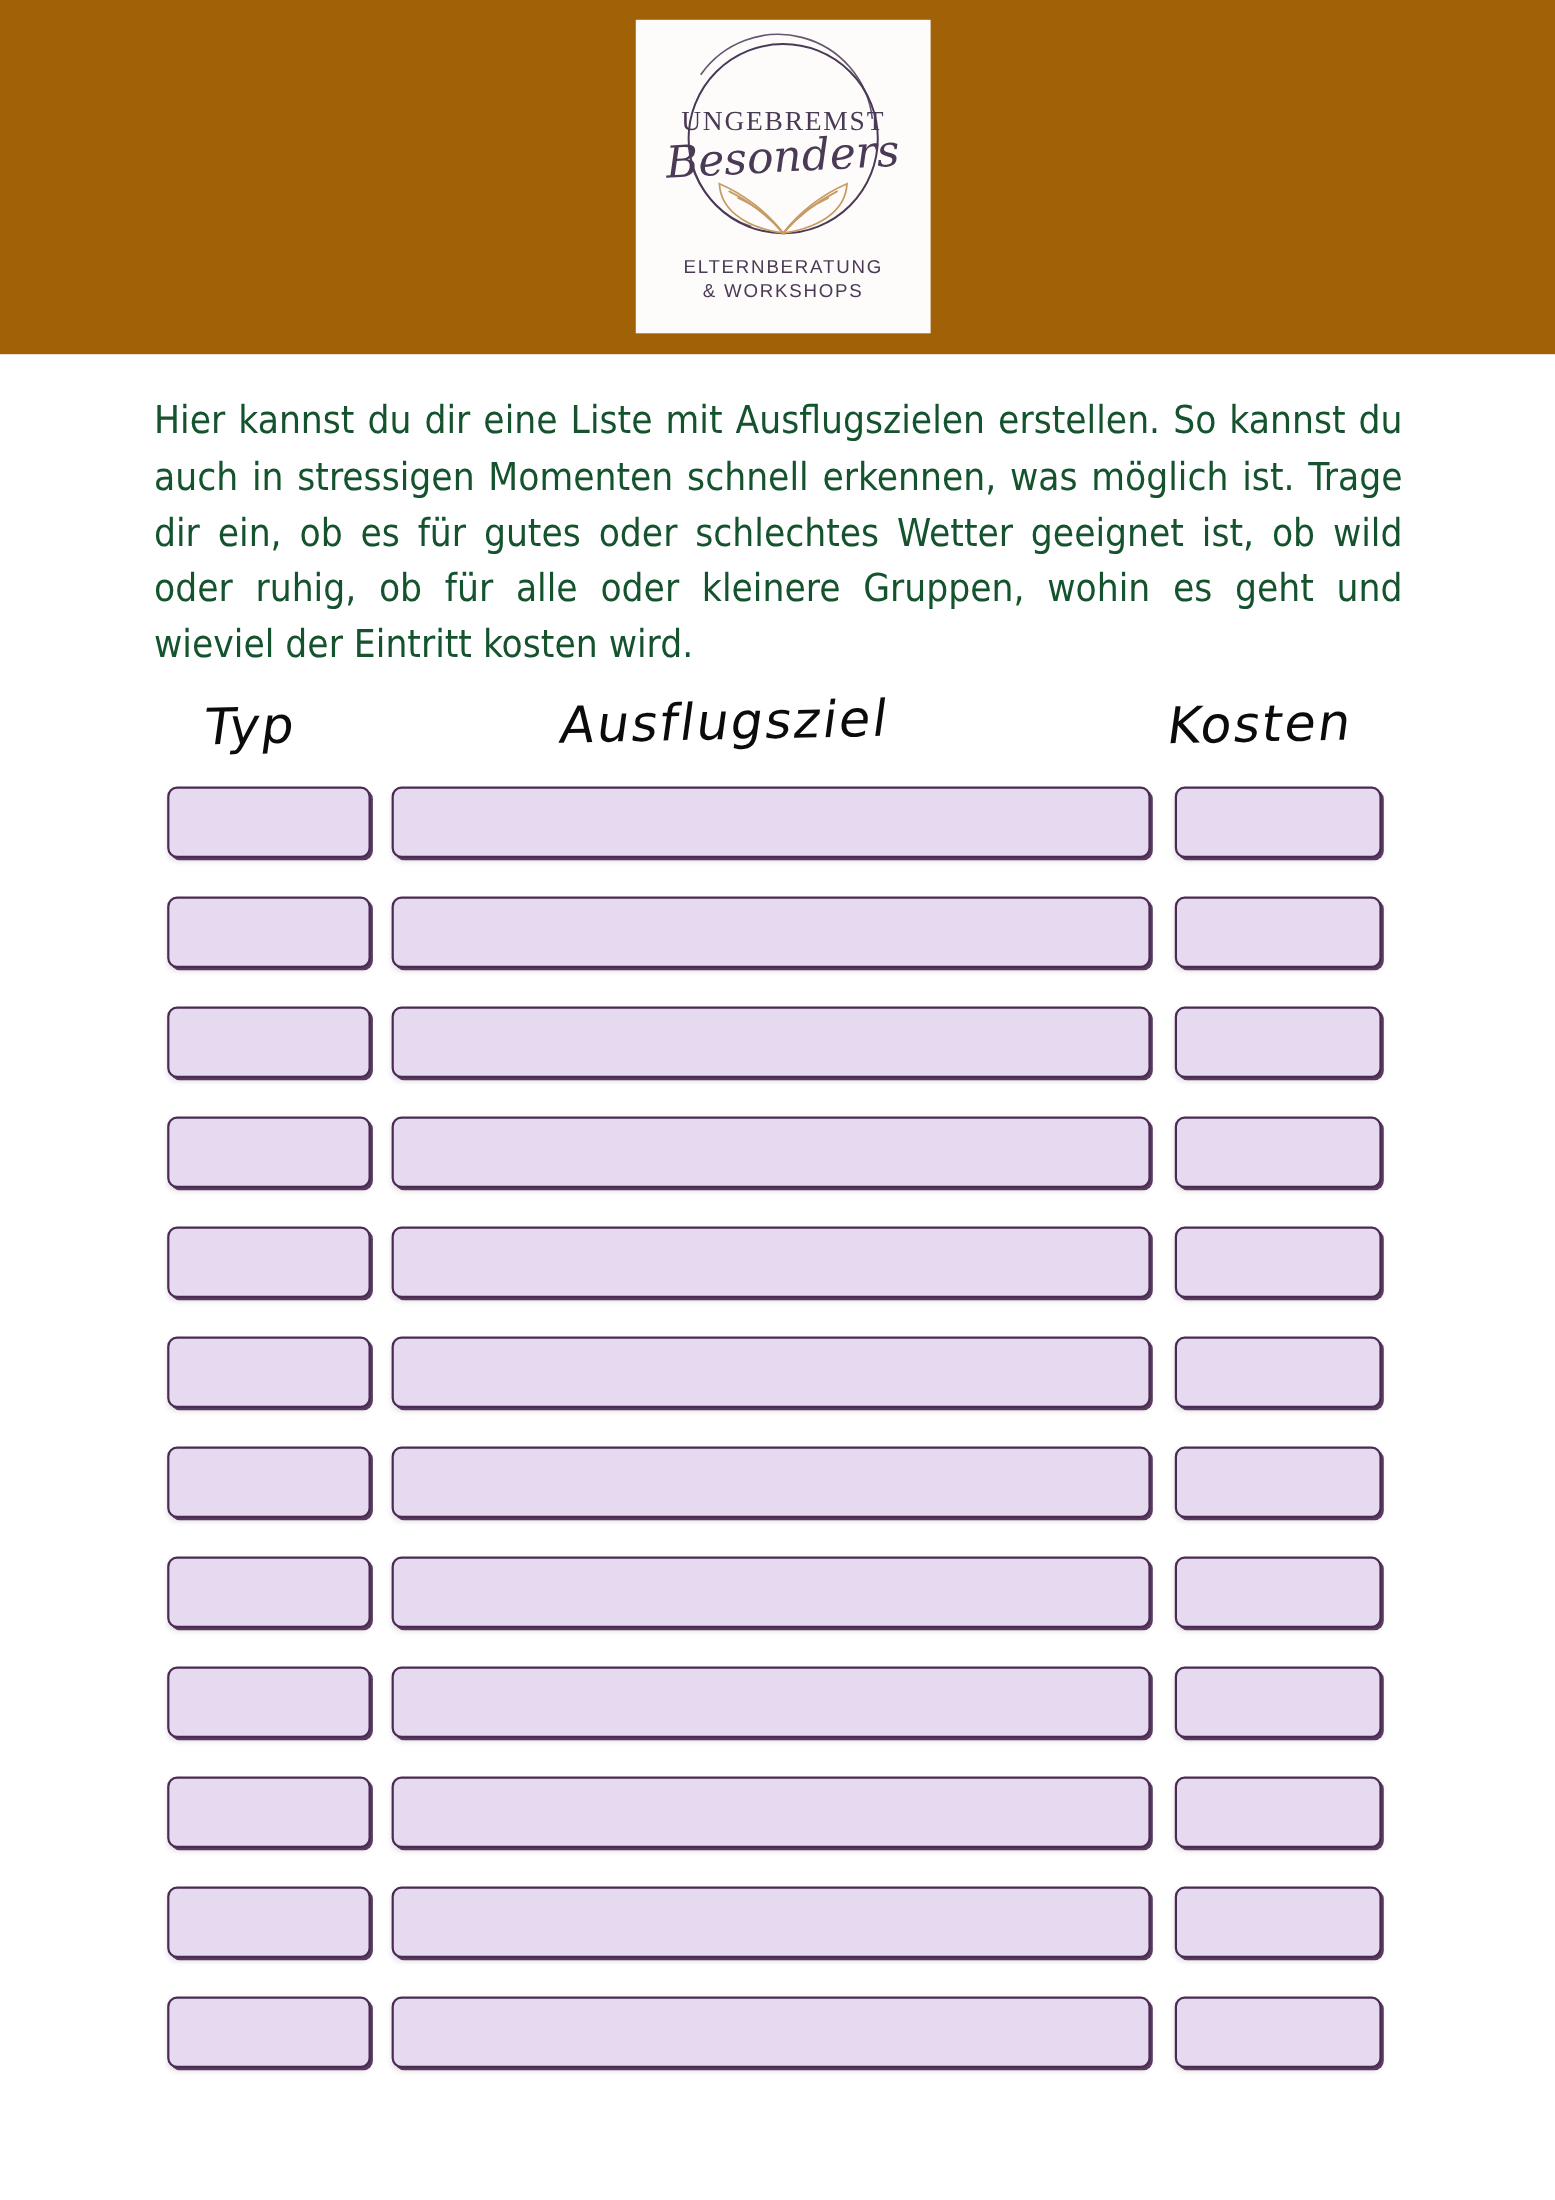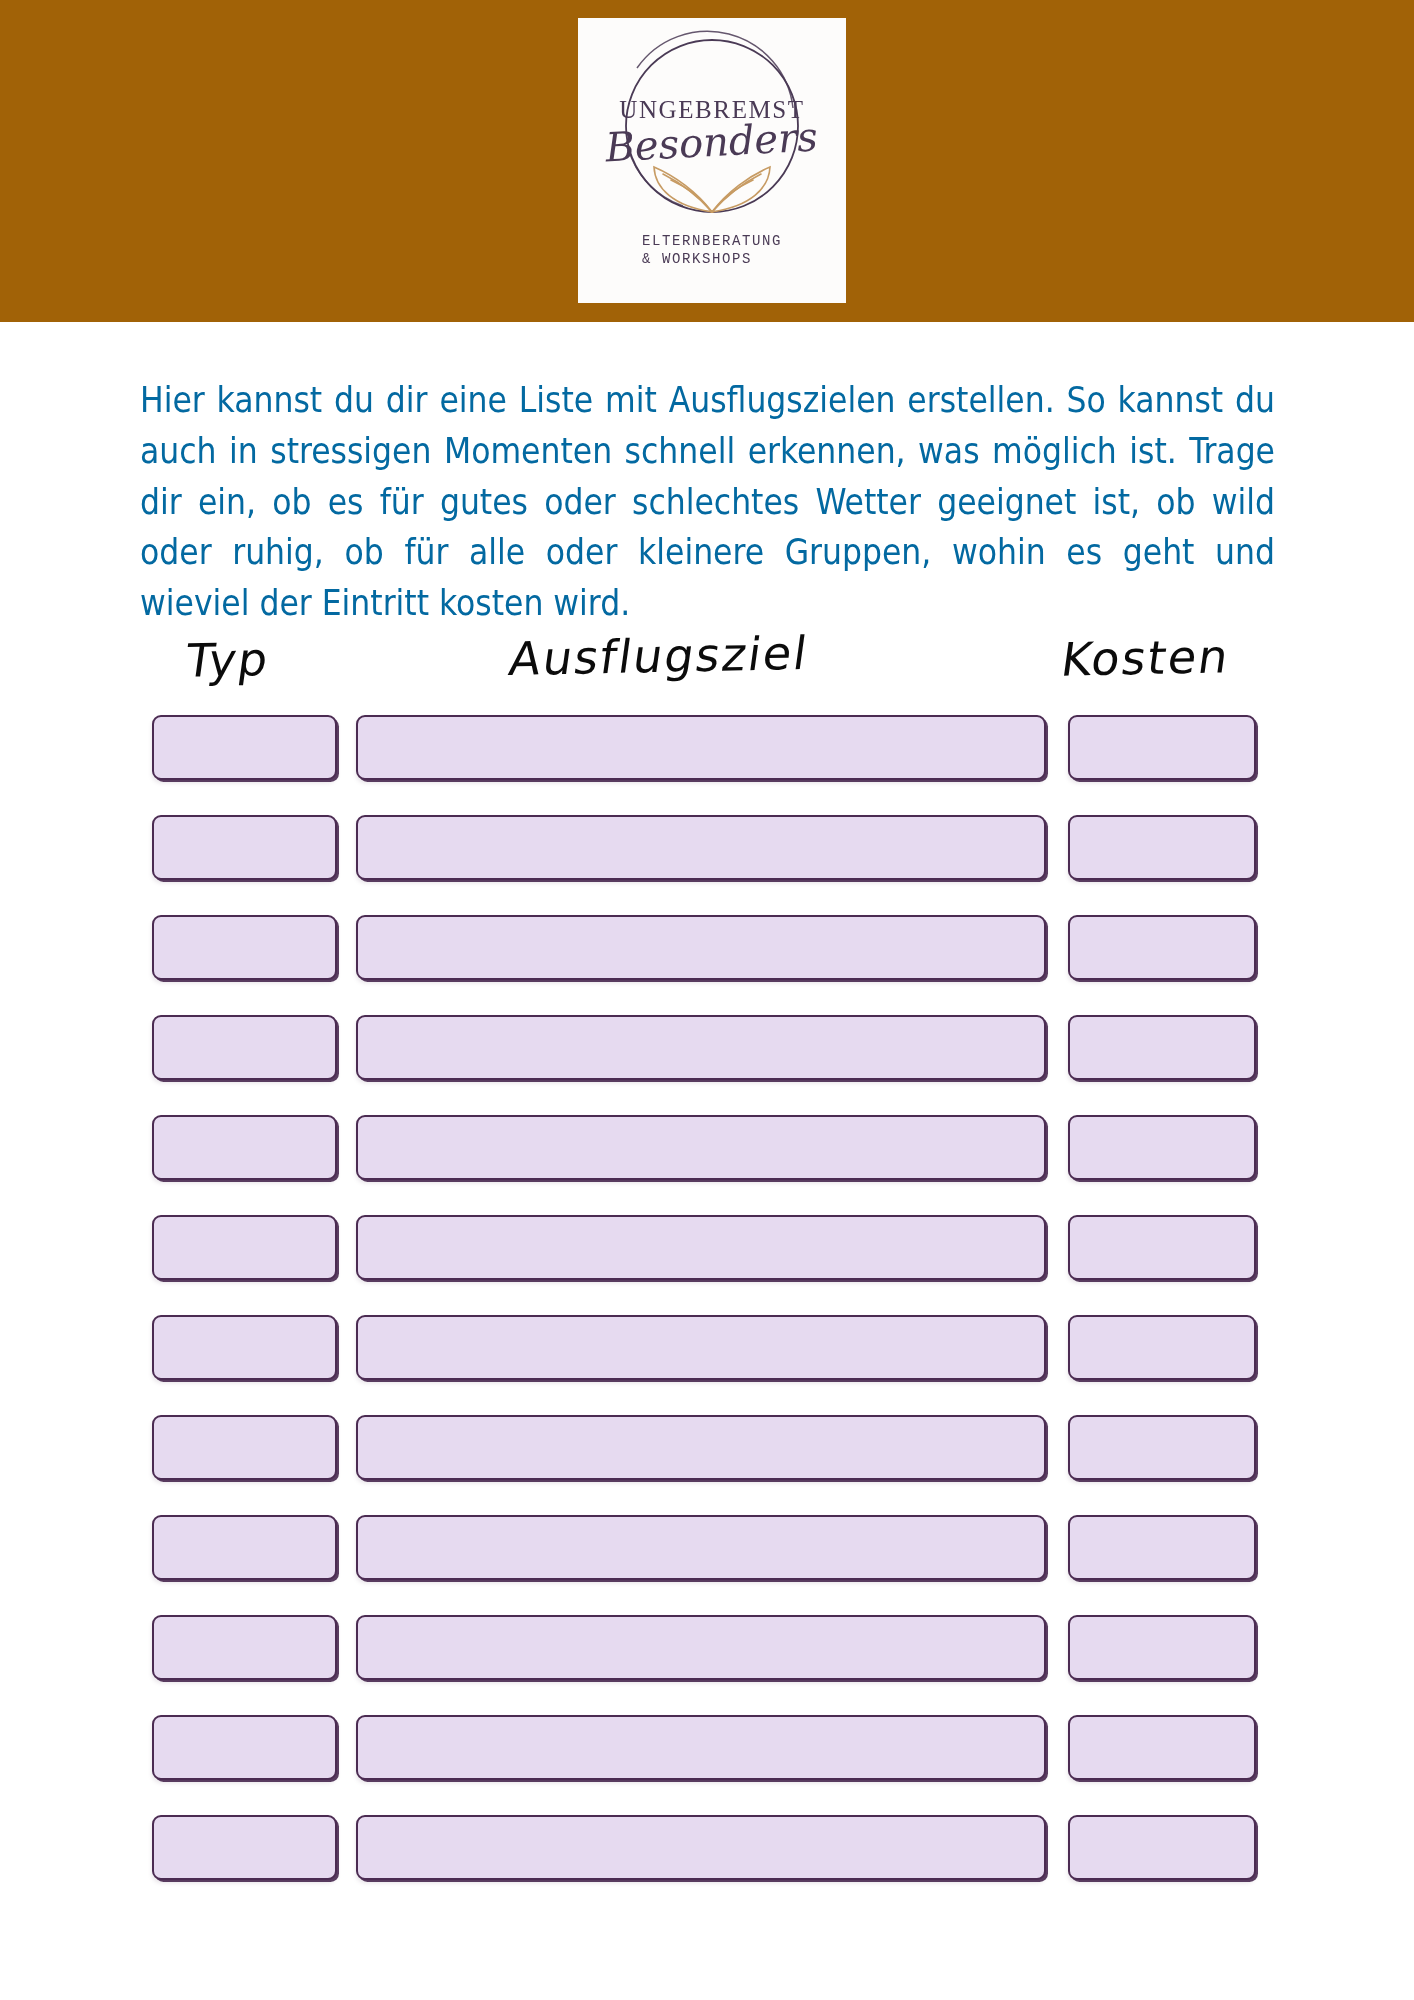--- a/index.html
+++ b/index.html
@@ -41,39 +41,39 @@
   .logo-mark {
     position: relative;
     width: 230px;
     height: 212px;
     margin-top: 8px;
   }
   .logo-mark svg { display: block; }
 
   .logo-sub {
     margin-top: -6px;
-    text-align: left;
+    text-align: center;
     color: #4a3a55;
-    font-family: Liberation Mono, monospace;
-    font-size: 14px;
+    font-family: Liberation Sans, sans-serif;
+    font-size: 17px;
     letter-spacing: 1.6px;
     line-height: 1.32;
   }
   .logo-sub div { white-space: nowrap; }
 
   
   .intro {
     position: absolute;
     left: 140px;
-    top: 375px;
+    top: 358px;
     width: 1135px;
     font-family: "DejaVu Sans Condensed", "Liberation Sans", sans-serif;
     font-size: 35px;
     line-height: 1.45;
-    color: #0369a1;
+    color: #14532d;
     text-align: justify;
     text-justify: inter-word;
     font-stretch: condensed;
   }
   .intro p { margin: 0; }
 
   
   .col-headers {
     position: absolute;
     left: 0;

